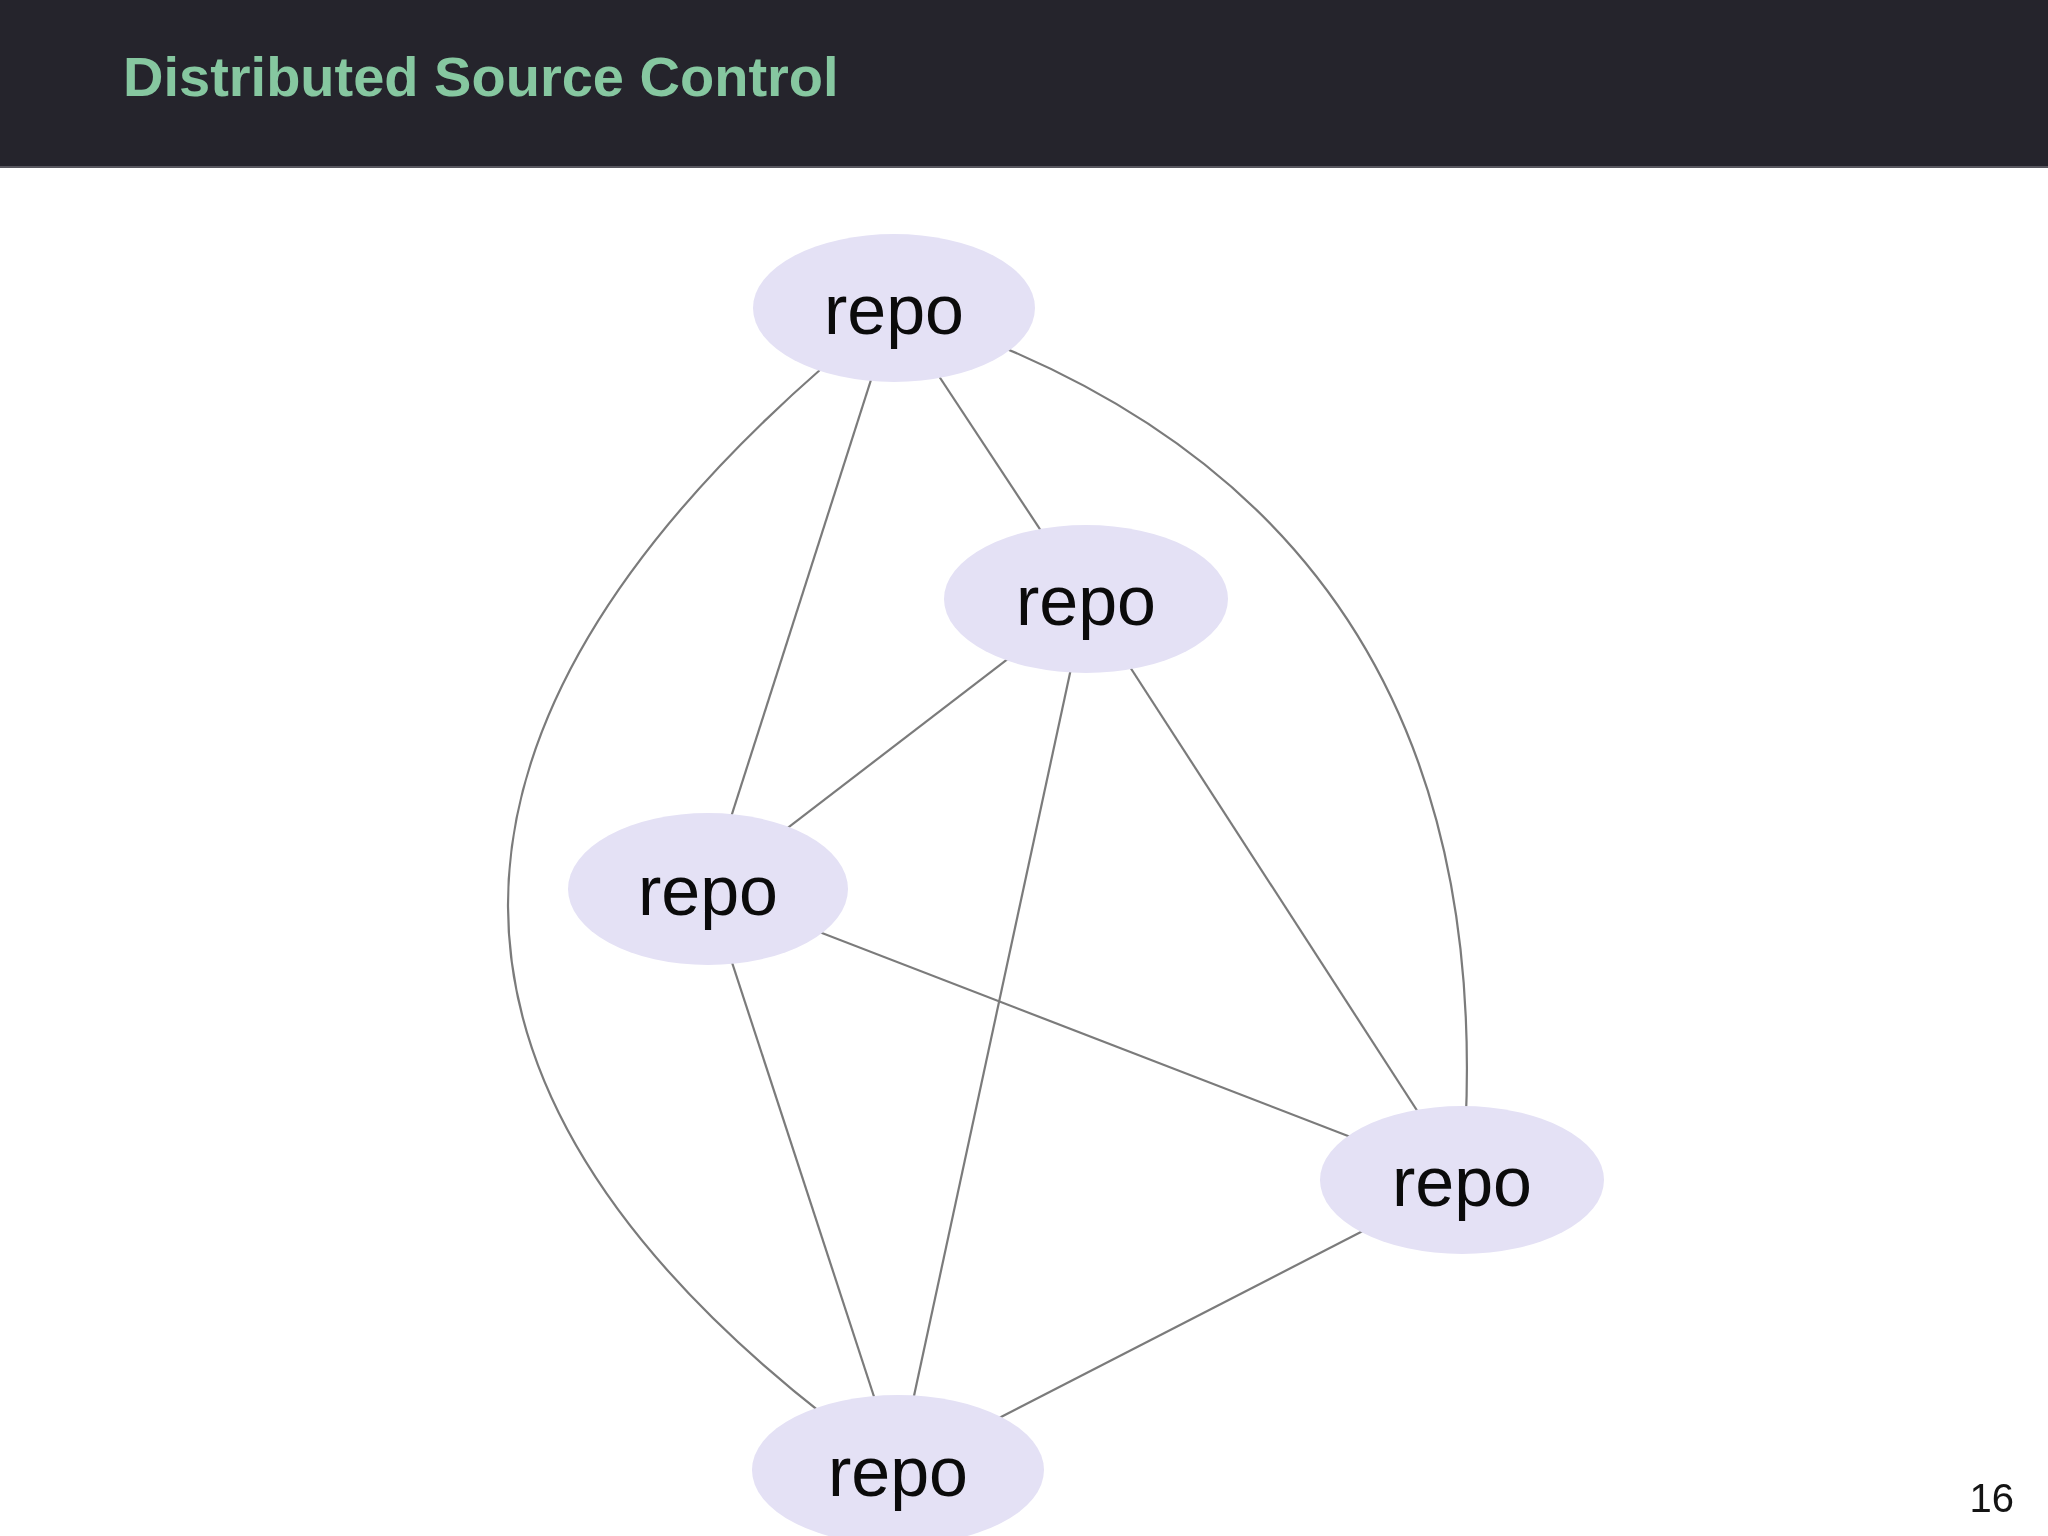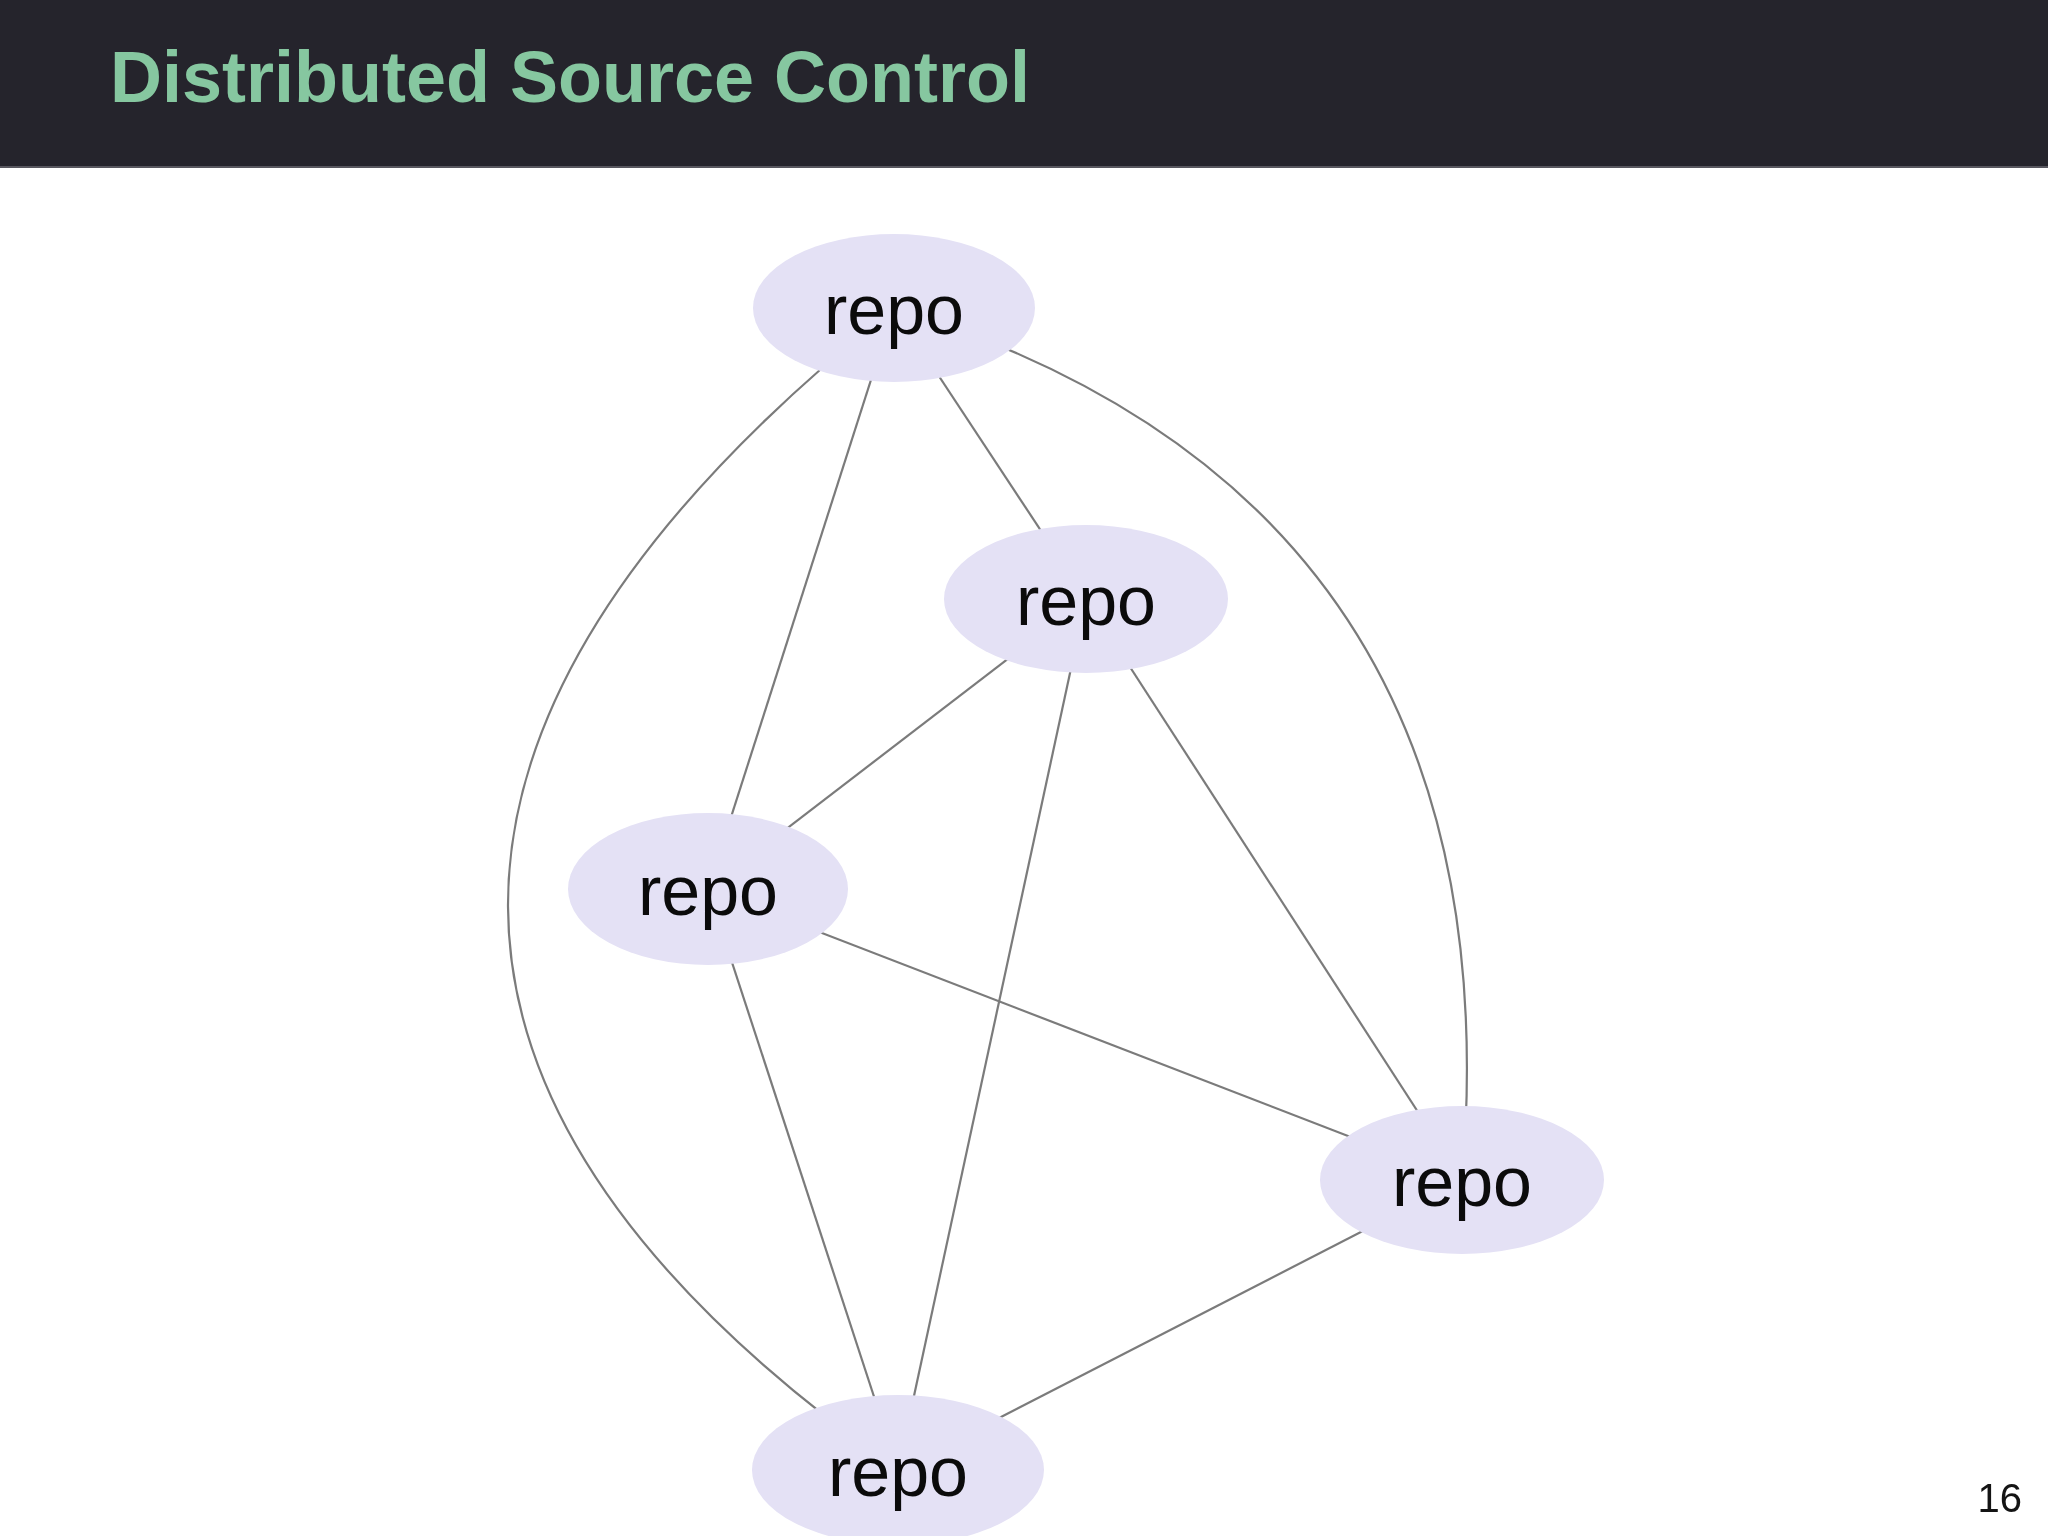--- a/index.html
+++ b/index.html
@@ -21,39 +21,39 @@
   }
   .slide{position:relative;width:2048px;height:1536px;background:var(--background);}
   .titlebar{
     position:absolute;top:0;left:0;width:2048px;height:168px;
     background:var(--header-bg);
     border-bottom:2px solid var(--header-border);
     display:flex;align-items:center;
     padding-left:110px;
   }
   .titlebar h1{
-    margin:0;
-    font-size:72px;
+    margin:13px;
+    font-size:56px;
     font-weight:bold;
     line-height:1;
     color:var(--title-text);
     transform:translateY(-6px);
   }
   #diagram{position:absolute;top:0;left:0;}
   .edge{fill:none;stroke:var(--edge);stroke-width:2.2px;}
   .node-ellipse{fill:var(--node-fill);stroke:none;}
   .node-label{
     fill:var(--node-text);
     font-size:70px;
     font-family:"Liberation Sans",sans-serif;
     text-anchor:middle;
     dominant-baseline:central;
   }
   .page-number{
-    position:absolute;right:26px;bottom:18px;
+    position:absolute;right:34px;bottom:18px;
     font-size:40px;line-height:1;
     color:var(--page-number);
   }
 </style>
 </head>
 <body>
 
 <div class="slide">
 
   <header class="titlebar">

